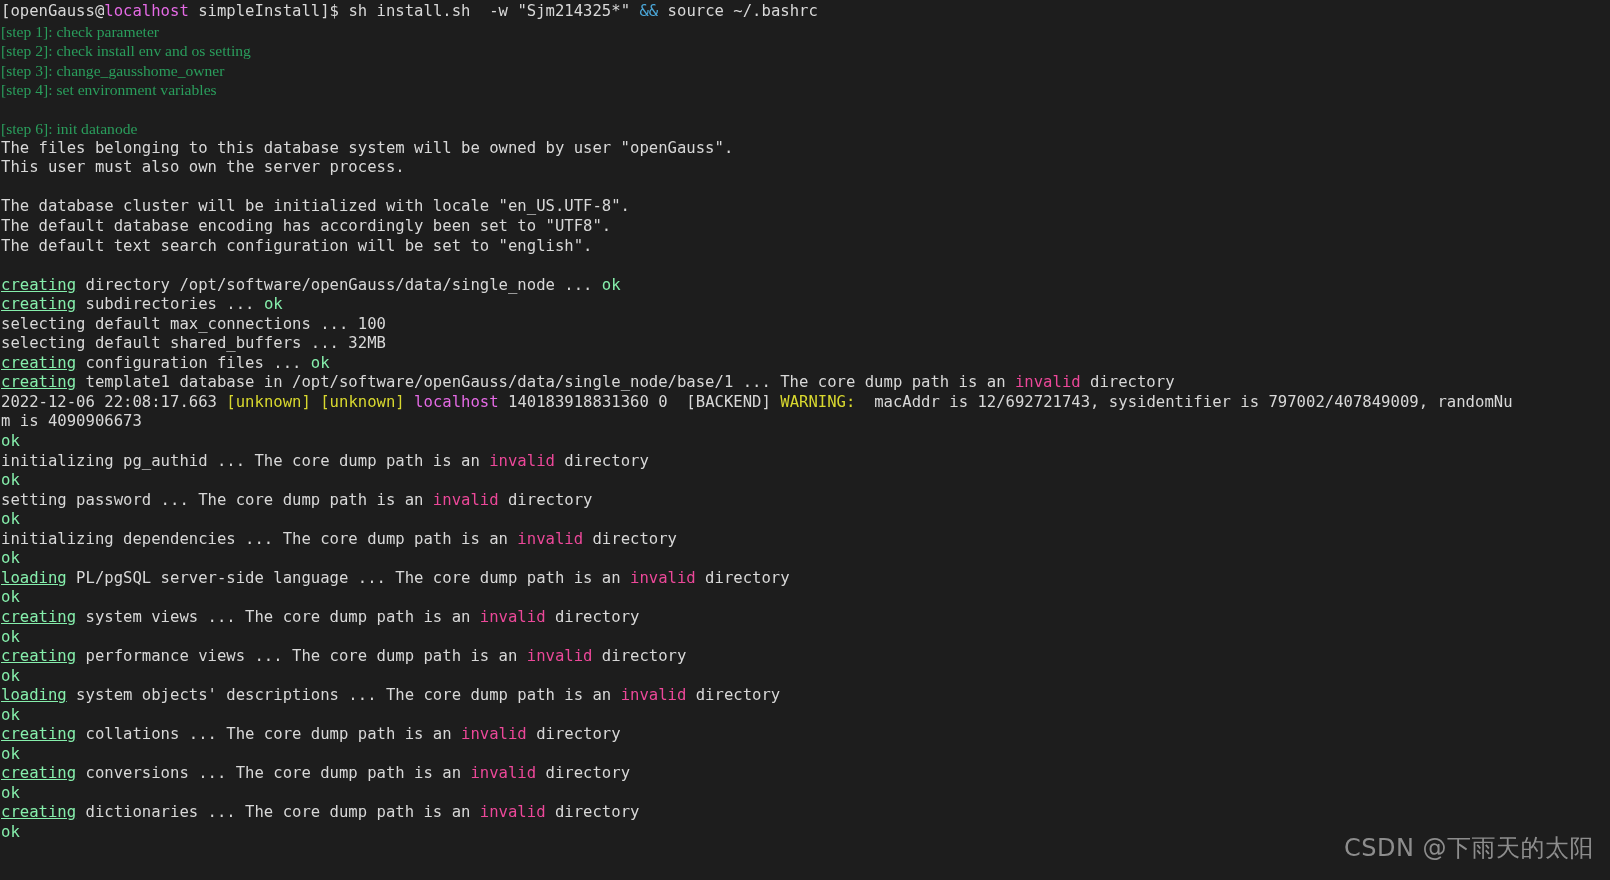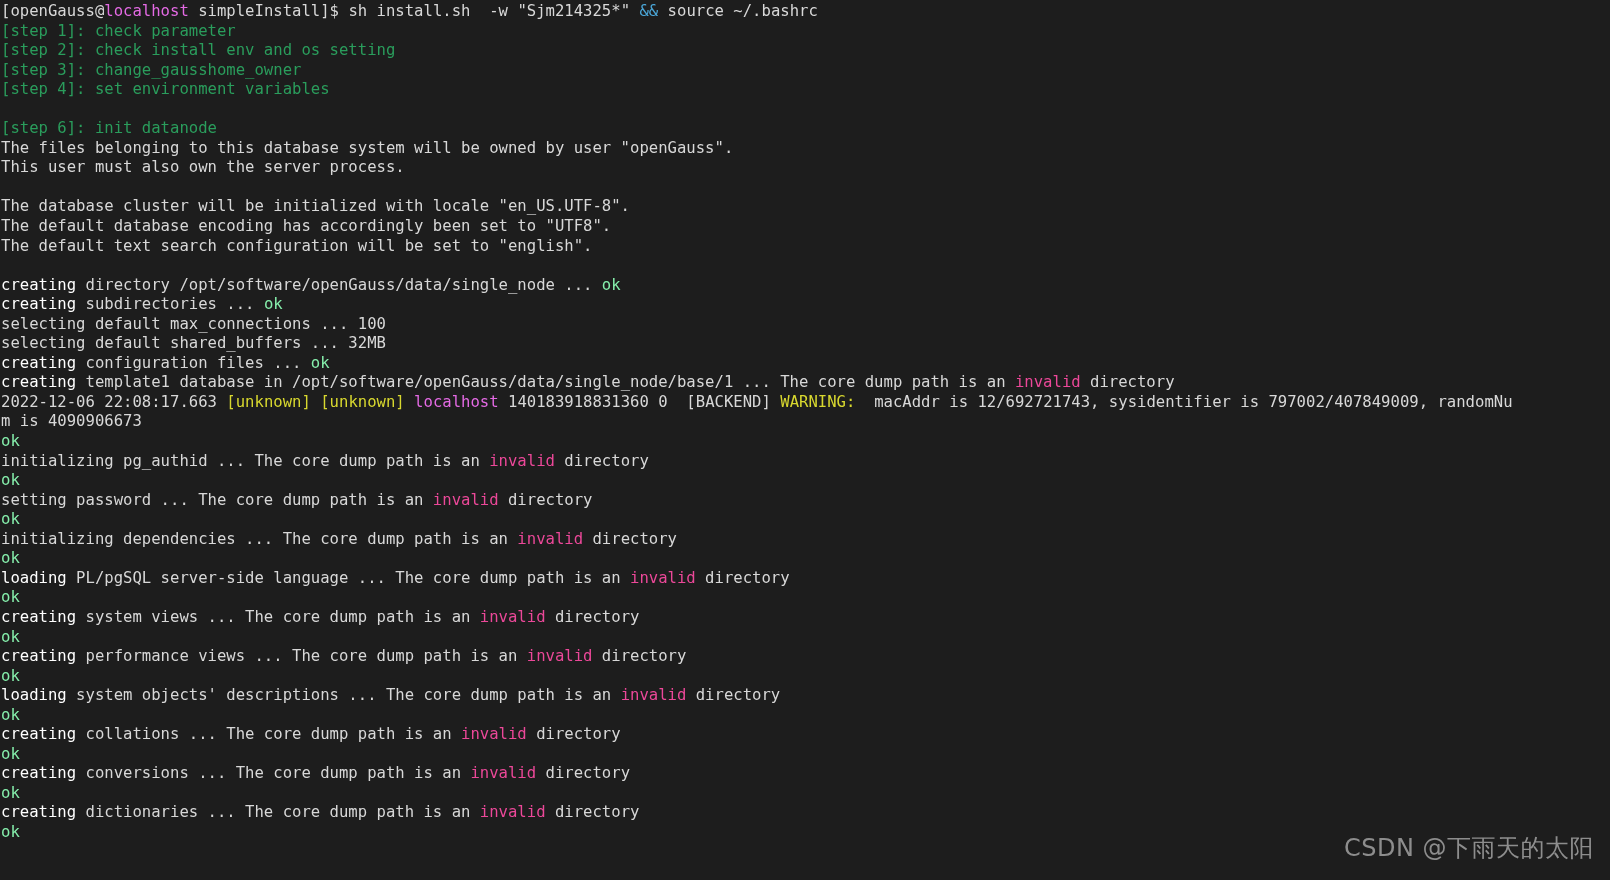--- a/index.html
+++ b/index.html
@@ -37,22 +37,22 @@
   }
   .line {
     height: 19.55px;
     white-space: pre;
     padding-left: 1px;
   }
 
   
   .c-white   { color: #d8d8d8; }
   .c-green   { color: #86efac; }   
-  .c-dgreen  { color: #2a9d5c; }   
-  .c-cyan    { color: #ffffff; }   
+  .c-dgreen  { color: #2a9d5c; font-family: Liberation Serif, serif; }   
+  .c-cyan    { color: #86efac; text-decoration: underline; }   
   .c-blue    { color: #4aa5d6; }   
   .c-magenta { color: #e46ae4; }   
   .c-yellow  { color: #d8d82f; }   
   .c-red     { color: #ec4899; }   
 
   #watermark {
     position: absolute;
     right: 16px;
     bottom: 16px;
     font-family: "DejaVu Sans", "Liberation Sans", sans-serif;

